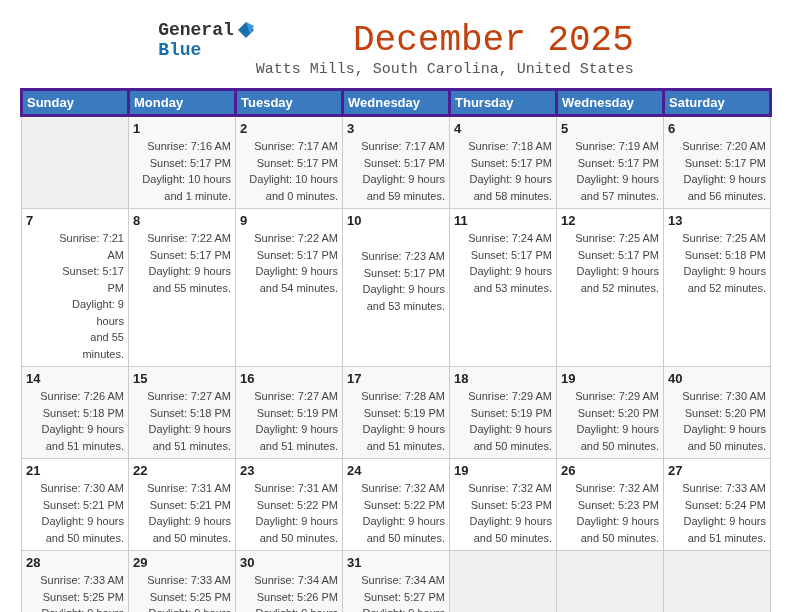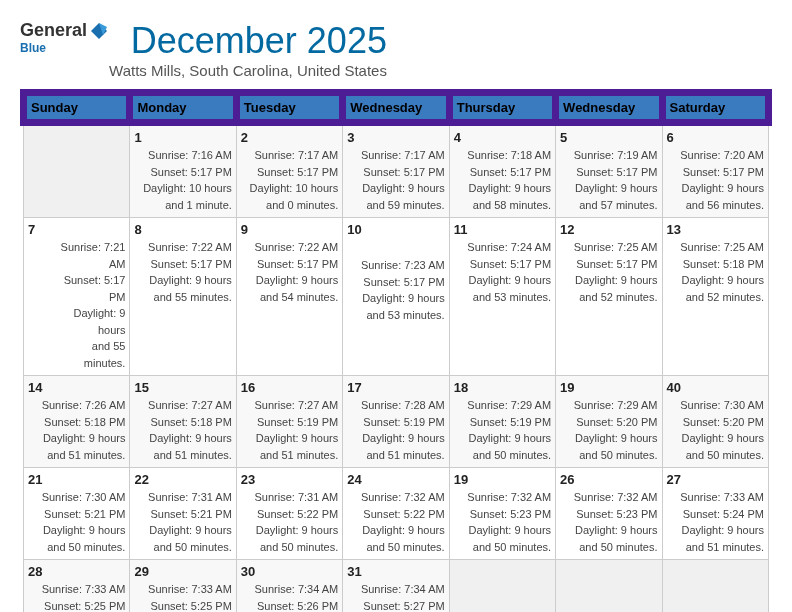--- a/index.html
+++ b/index.html
@@ -6,72 +6,73 @@
     body {
       font-family: Arial, sans-serif;
       background: #fff;
       width: 792px;
       min-height: 612px;
       padding: 20px;
     }
     .header {
       display: flex;
       align-items: flex-start;
-      justify-content: flex-start;
+      justify-content: center;
       margin-bottom: 10px;
+      font-family: Liberation Mono, monospace;
     }
     .logo {
       display: flex;
       flex-direction: column;
       align-items: flex-start;
     }
     .logo-text {
       display: flex;
       align-items: center;
     }
     .logo-general {
       font-size: 18px;
       font-weight: bold;
       color: #333;
     }
     .logo-blue {
-      font-size: 12px;
+      font-size: 18px;
       font-weight: bold;
       color: #1a6faf;
     }
     .logo-icon {
       width: 20px;
       height: 20px;
       margin-left: 2px;
     }
     .title-section {
       text-align: right;
     }
     .month-title {
       font-size: 36px;
       font-weight: normal;
-      color: #0369a1;
+      color: #c2410c;
     }
     .subtitle {
       font-size: 15px;
       color: #555;
     }
     table {
       width: 100%;
       border-collapse: collapse;
       table-layout: fixed;
     }
     thead tr th {
       background-color: #3a7abf;
-      color: #000000;
+      color: #ffffff;
       padding: 4px 4px;
       font-size: 13px;
       font-weight: bold;
       text-align: left;
-      border: 7px solid #4c1d95;
+      border: 3px solid #4c1d95;
     }
     tbody tr td {
       border: 1px solid #ccc;
       vertical-align: top;
       padding: 4px;
       height: 90px;
       background: #fff;
       font-size: 11px;
       color: #333;
     }

